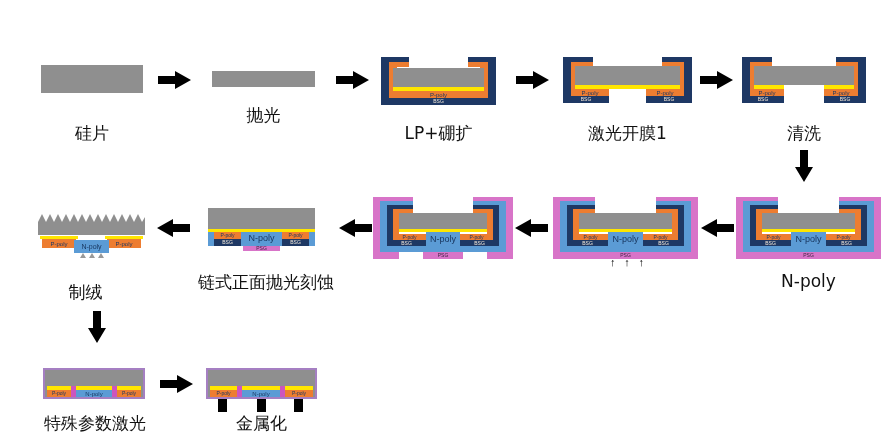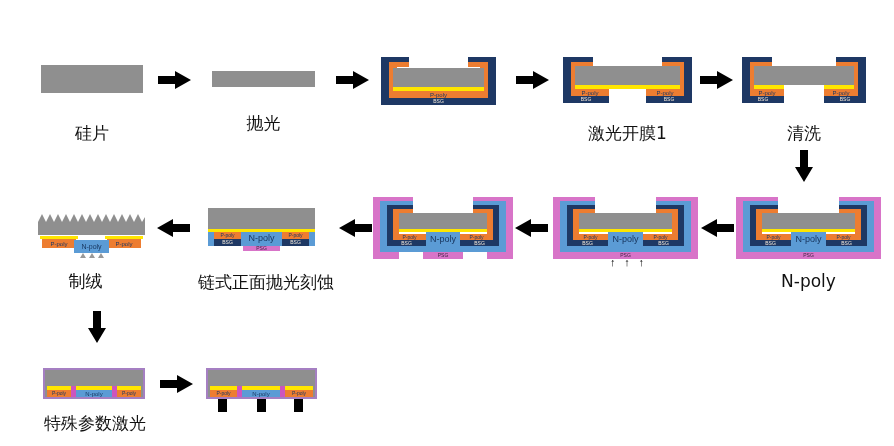--- a/index.html
+++ b/index.html
@@ -45,21 +45,21 @@
 
   <div class="arrow" style="left:158px;top:70px">
     <svg width="34" height="20" viewBox="0 0 34 20">
         <path d="M0 6h17V1l16 9-16 9v-5H0z" fill="currentColor"></path>
       </svg>
   </div>
 
   <div class="st" style="left:212px;top:71px;width:103px;height:16px">
     <div class="r c-gray" style="left:0;top:0;width:103px;height:16px"></div>
   </div>
-  <div class="lbl" style="left:212px;top:112px;width:103px">抛光</div>
+  <div class="lbl" style="left:212px;top:104px;width:103px">抛光</div>
 
   <div class="arrow" style="left:336px;top:70px">
     <svg width="34" height="20" viewBox="0 0 34 20">
         <path d="M0 6h17V1l16 9-16 9v-5H0z" fill="currentColor"></path>
       </svg>
   </div>
 
   <div class="st" style="left:381px;top:57px;width:115px;height:48px">
     <div class="r c-navy" style="left:0;top:0;width:28px;height:5px"></div>
     <div class="r c-navy" style="left:87px;top:0;width:28px;height:5px"></div>
@@ -69,20 +69,21 @@
     <div class="r c-orange" style="left:8px;top:5px;width:20px;height:5px"></div>
     <div class="r c-orange" style="left:87px;top:5px;width:20px;height:5px"></div>
     <div class="r c-orange" style="left:8px;top:5px;width:8px;height:36px"></div>
     <div class="r c-orange" style="left:99px;top:5px;width:8px;height:36px"></div>
     <div class="r c-orange" style="left:8px;top:34px;width:99px;height:7px"></div>
     <div class="r c-gray" style="left:12px;top:11px;width:91px;height:19px"></div>
     <div class="r c-yellow" style="left:12px;top:30px;width:91px;height:4px"></div>
     <div class="tt t-ppoly" style="left:8px;top:34px;width:99px;height:7px">P-poly</div>
     <div class="tt t-bsg" style="left:0;top:41px;width:115px;height:7px">BSG</div>
   </div>
+  <div class="lbl" style="left:381px;top:122px;width:115px">LP+硼扩</div>
 
   <div class="arrow" style="left:516px;top:70px">
     <svg width="34" height="20" viewBox="0 0 34 20">
         <path d="M0 6h17V1l16 9-16 9v-5H0z" fill="currentColor"></path>
       </svg>
   </div>
 
   <div class="st" style="left:563px;top:57px;width:129px;height:46px">
     <div class="r c-navy" style="left:0;top:0;width:30px;height:5px"></div>
     <div class="r c-navy" style="left:99px;top:0;width:30px;height:5px"></div>
@@ -303,21 +304,21 @@
     <div class="r c-orange" style="left:4px;top:29px;width:34px;height:9px"></div>
     <div class="r c-orange" style="left:69px;top:29px;width:34px;height:9px"></div>
     <div class="r c-blue" style="left:36px;top:30px;width:35px;height:13px"></div>
     <div class="tt t-ppoly" style="left:4px;top:29px;width:34px;height:9px">P-poly</div>
     <div class="tt t-ppoly" style="left:69px;top:29px;width:34px;height:9px">P-poly</div>
     <div class="tt t-npoly7" style="left:36px;top:30px;width:35px;height:13px">N-poly</div>
     <div class="mark" style="left:42px;top:43px"></div>
     <div class="mark" style="left:51px;top:43px"></div>
     <div class="mark" style="left:60px;top:43px"></div>
   </div>
-  <div class="lbl" style="left:32px;top:270px;width:107px">制绒</div>
+  <div class="lbl" style="left:32px;top:281px;width:107px">制绒</div>
 
   <div class="arrow" style="left:87px;top:311px">
     <svg width="20" height="32" viewBox="0 0 20 32">
         <path d="M6 0h8v17h5L10 32 1 17h5z" fill="currentColor"></path>
       </svg>
   </div>
 
   <div class="pass" style="left:43px;top:368px;width:98px;height:27px">
     <div class="r c-yellow" style="left:2px;top:16px;width:24px;height:4px"></div>
     <div class="r c-orange" style="left:2px;top:20px;width:24px;height:7px"></div>
@@ -350,14 +351,15 @@
       <div class="r c-yellow" style="left:77px;top:16px;width:28px;height:4px"></div>
       <div class="r c-orange" style="left:77px;top:20px;width:28px;height:7px"></div>
       <div class="tt t-ppoly5" style="left:2px;top:20px;width:27px;height:7px">P-poly</div>
       <div class="tt t-npoly6" style="left:34px;top:20px;width:38px;height:7px">N-poly</div>
       <div class="tt t-ppoly5" style="left:77px;top:20px;width:28px;height:7px">P-poly</div>
     </div>
     <div class="bar" style="left:12px;top:31px;width:9px;height:13px"></div>
     <div class="bar" style="left:51px;top:31px;width:9px;height:13px"></div>
     <div class="bar" style="left:88px;top:31px;width:9px;height:13px"></div>
   </div>
+  <div class="lbl" style="left:206px;top:412px;width:111px">金属化</div>
 
 </div>
 
 </body></html>

